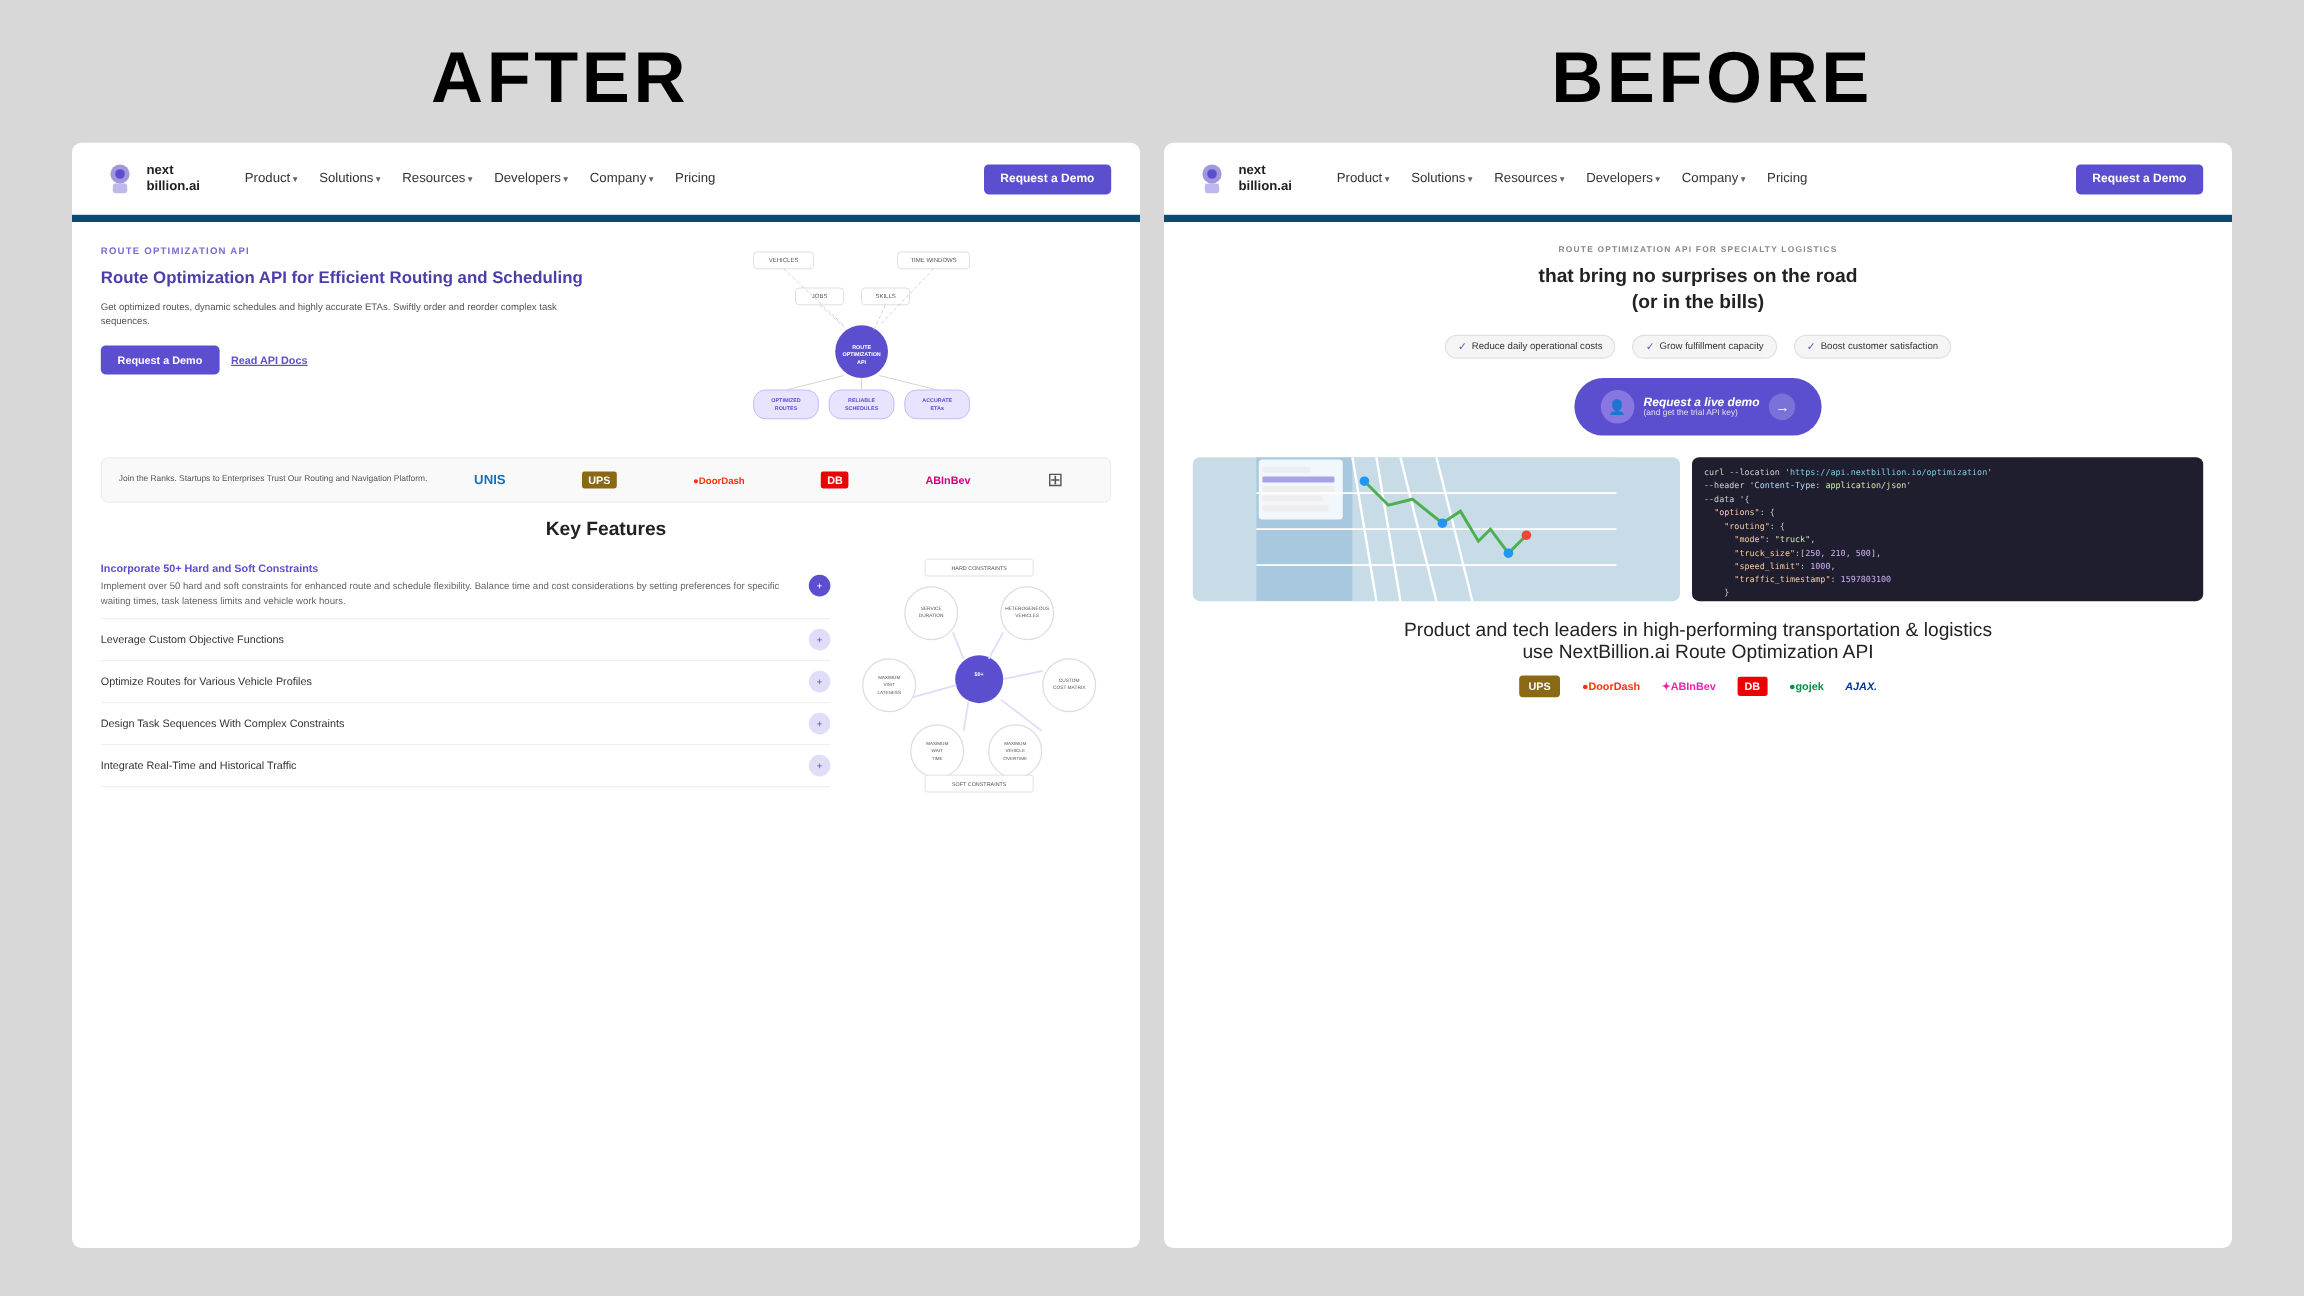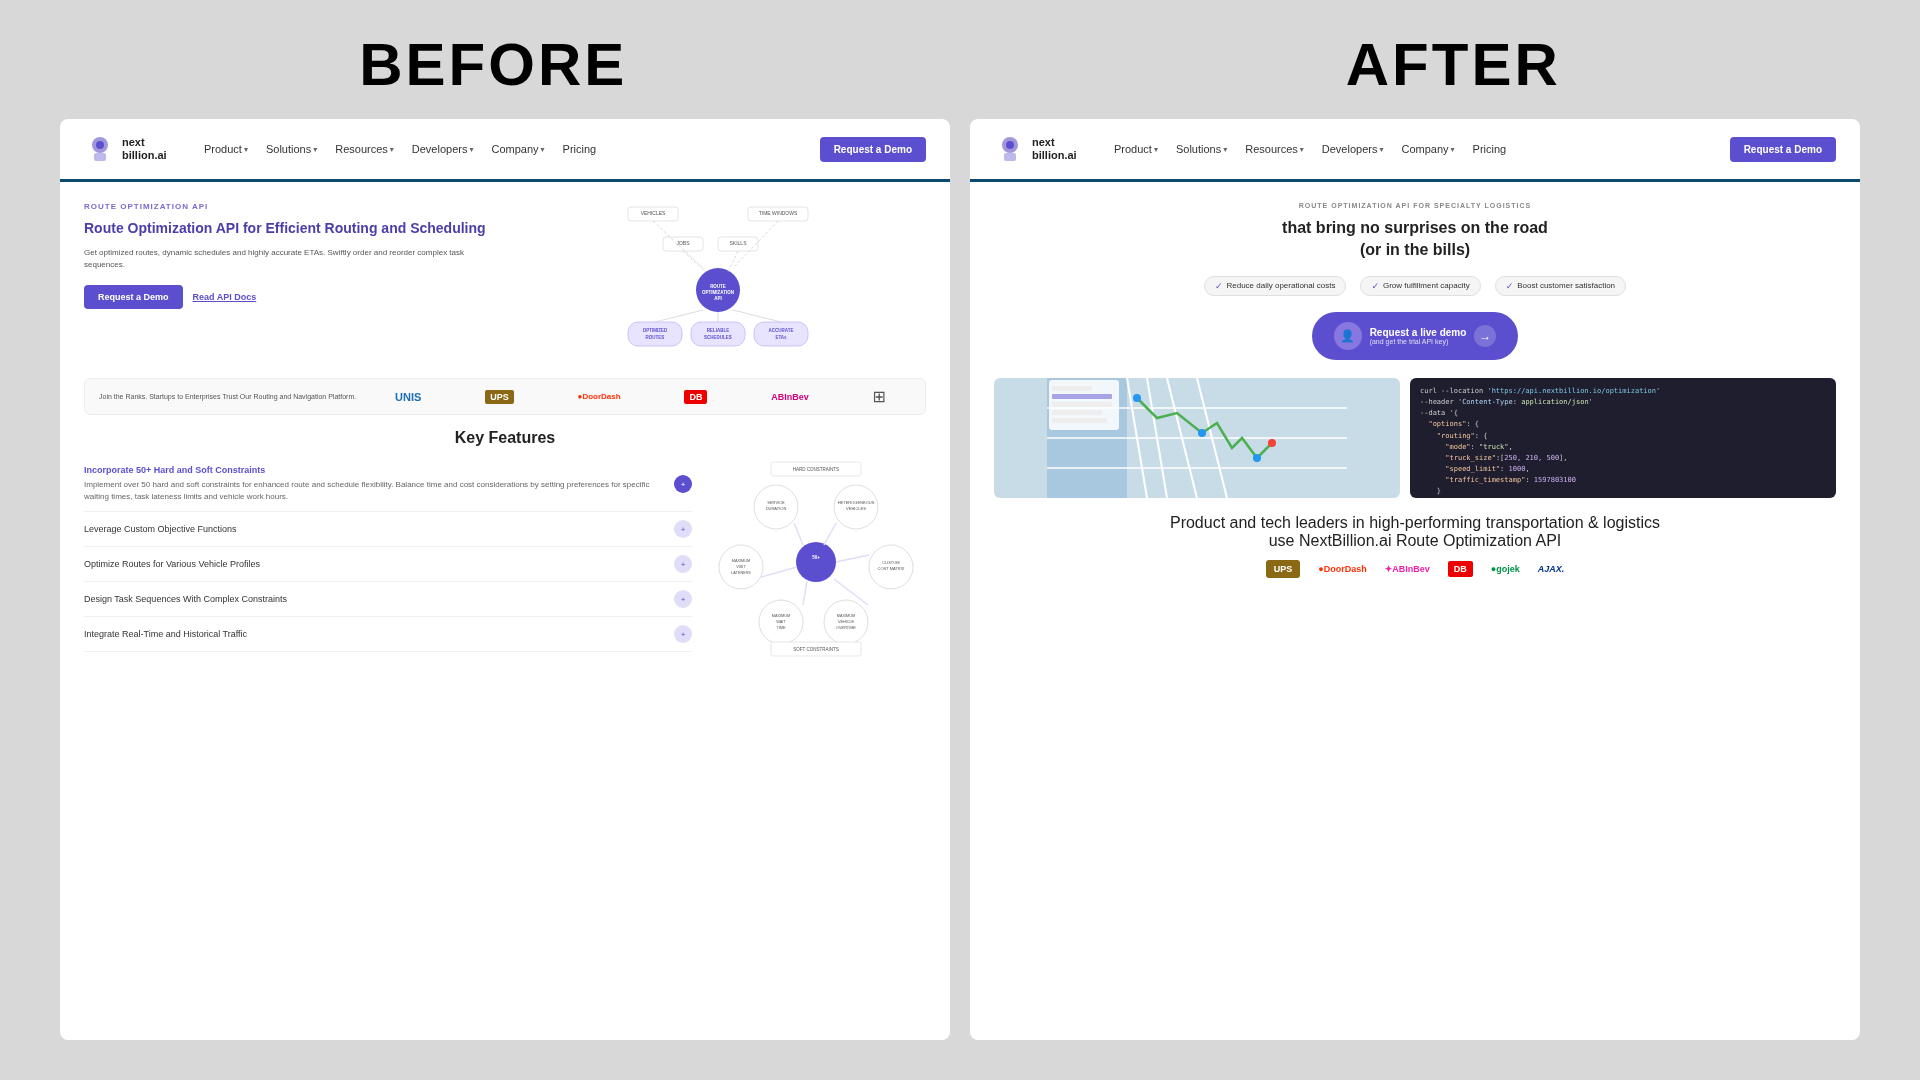--- a/index.html
+++ b/index.html
@@ -42,21 +42,21 @@
       overflow: hidden;
       display: flex;
       flex-direction: column;
     }
 
     
     .navbar {
       display: flex;
       align-items: center;
       padding: 14px 24px;
-      border-bottom: 3px solid #0c4a6e;
+      border-bottom: 6px solid #0c4a6e;
       gap: 20px;
     }
     .logo-area {
       display: flex;
       align-items: center;
       gap: 6px;
       min-width: 100px;
     }
     .logo-icon {
       width: 32px;
@@ -334,21 +334,21 @@
       background: #8877e0;
       overflow: hidden;
       display: flex;
       align-items: center;
       justify-content: center;
       font-size: 12px;
     }
     .demo-btn-text {
       text-align: left;
     }
-    .demo-btn-text .main { font-size: 10px; font-weight: 600; }
+    .demo-btn-text .main { font-size: 10px; font-weight: 600; font-style: italic; }
     .demo-btn-text .sub { font-size: 7px; opacity: 0.8; }
     .demo-btn-arrow {
       width: 22px;
       height: 22px;
       background: rgba(255,255,255,0.2);
       border-radius: 50%;
       display: flex;
       align-items: center;
       justify-content: center;
       font-size: 12px;
@@ -432,22 +432,22 @@
     }
     .cost-subtitle {
       font-size: 9px;
       color: #666;
     }
   </style>
 </head>
 <body>
 
 <div class="top-labels">
+  <div class="top-label">AFTER</div>
   <div class="top-label">BEFORE</div>
-  <div class="top-label">AFTER</div>
 </div>
 
 <div class="panels">
 
   <div class="panel">
 
     <div class="navbar">
       <div class="logo-area">
         <svg class="logo-icon" viewBox="0 0 32 32" xmlns="http://www.w3.org/2000/svg">
           <circle cx="16" cy="12" r="8" fill="#7b6bcc" opacity="0.7"></circle>

